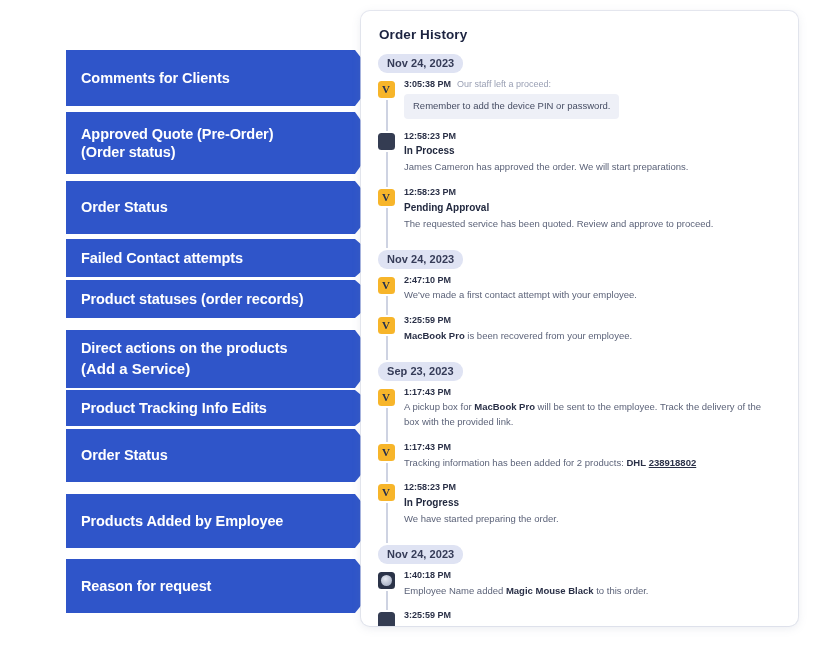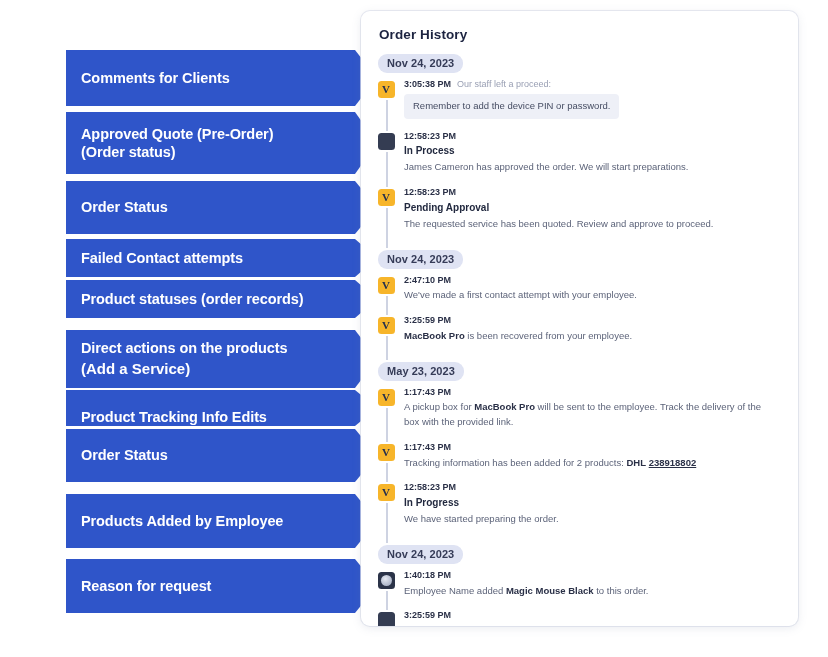--- a/index.html
+++ b/index.html
@@ -209,21 +209,21 @@
     <div class="arrow-banner" style="top: 239px; height: 38px; width: 311px;">
       <div class="arrow-title">Failed Contact attempts</div>
     </div>
     <div class="arrow-banner" style="top: 280px; height: 38px; width: 311px;">
       <div class="arrow-title">Product statuses (order records)</div>
     </div>
     <div class="arrow-banner" style="top: 330px; height: 58px; width: 311px;">
       <div class="arrow-title">Direct actions on the products</div>
       <div class="arrow-sub">(Add a Service)</div>
     </div>
-    <div class="arrow-banner" style="top: 390px; height: 36px; width: 311px; justify-content: flex-end;">
+    <div class="arrow-banner" style="top: 390px; height: 36px; width: 311px;">
       <div class="arrow-title">Product Tracking Info Edits</div>
     </div>
     <div class="arrow-banner" style="top: 429px; height: 53px; width: 311px;">
       <div class="arrow-title">Order Status</div>
     </div>
     <div class="arrow-banner" style="top: 494px; height: 54px; width: 311px;">
       <div class="arrow-title">Products Added by Employee</div>
     </div>
     <div class="arrow-banner" style="top: 559px; height: 54px; width: 311px;">
       <div class="arrow-title">Reason for request</div>
@@ -266,21 +266,21 @@
         <div class="desc">We've made a first contact attempt with your employee.</div>
       </div><div class="entry">
         <div class="rail"></div>
         <div class="marker brand">
           <span class="vglyph">V</span>
         </div>
         <div class="time-row">
           <span class="time">3:25:59 PM</span>
         </div>
         <div class="desc"><b>MacBook Pro</b> is been recovered from your employee.</div>
-      </div><div class="date-pill spaced">May 23, 2023</div><div class="entry">
+      </div><div class="date-pill spaced">Sep 23, 2023</div><div class="entry">
         <div class="rail"></div>
         <div class="marker brand">
           <span class="vglyph">V</span>
         </div>
         <div class="time-row">
           <span class="time">1:17:43 PM</span>
         </div>
         <div class="desc">A pickup box for <b>MacBook Pro</b> will be sent to the employee. Track the delivery of the box with the provided link.</div>
       </div><div class="entry">
         <div class="rail"></div>

